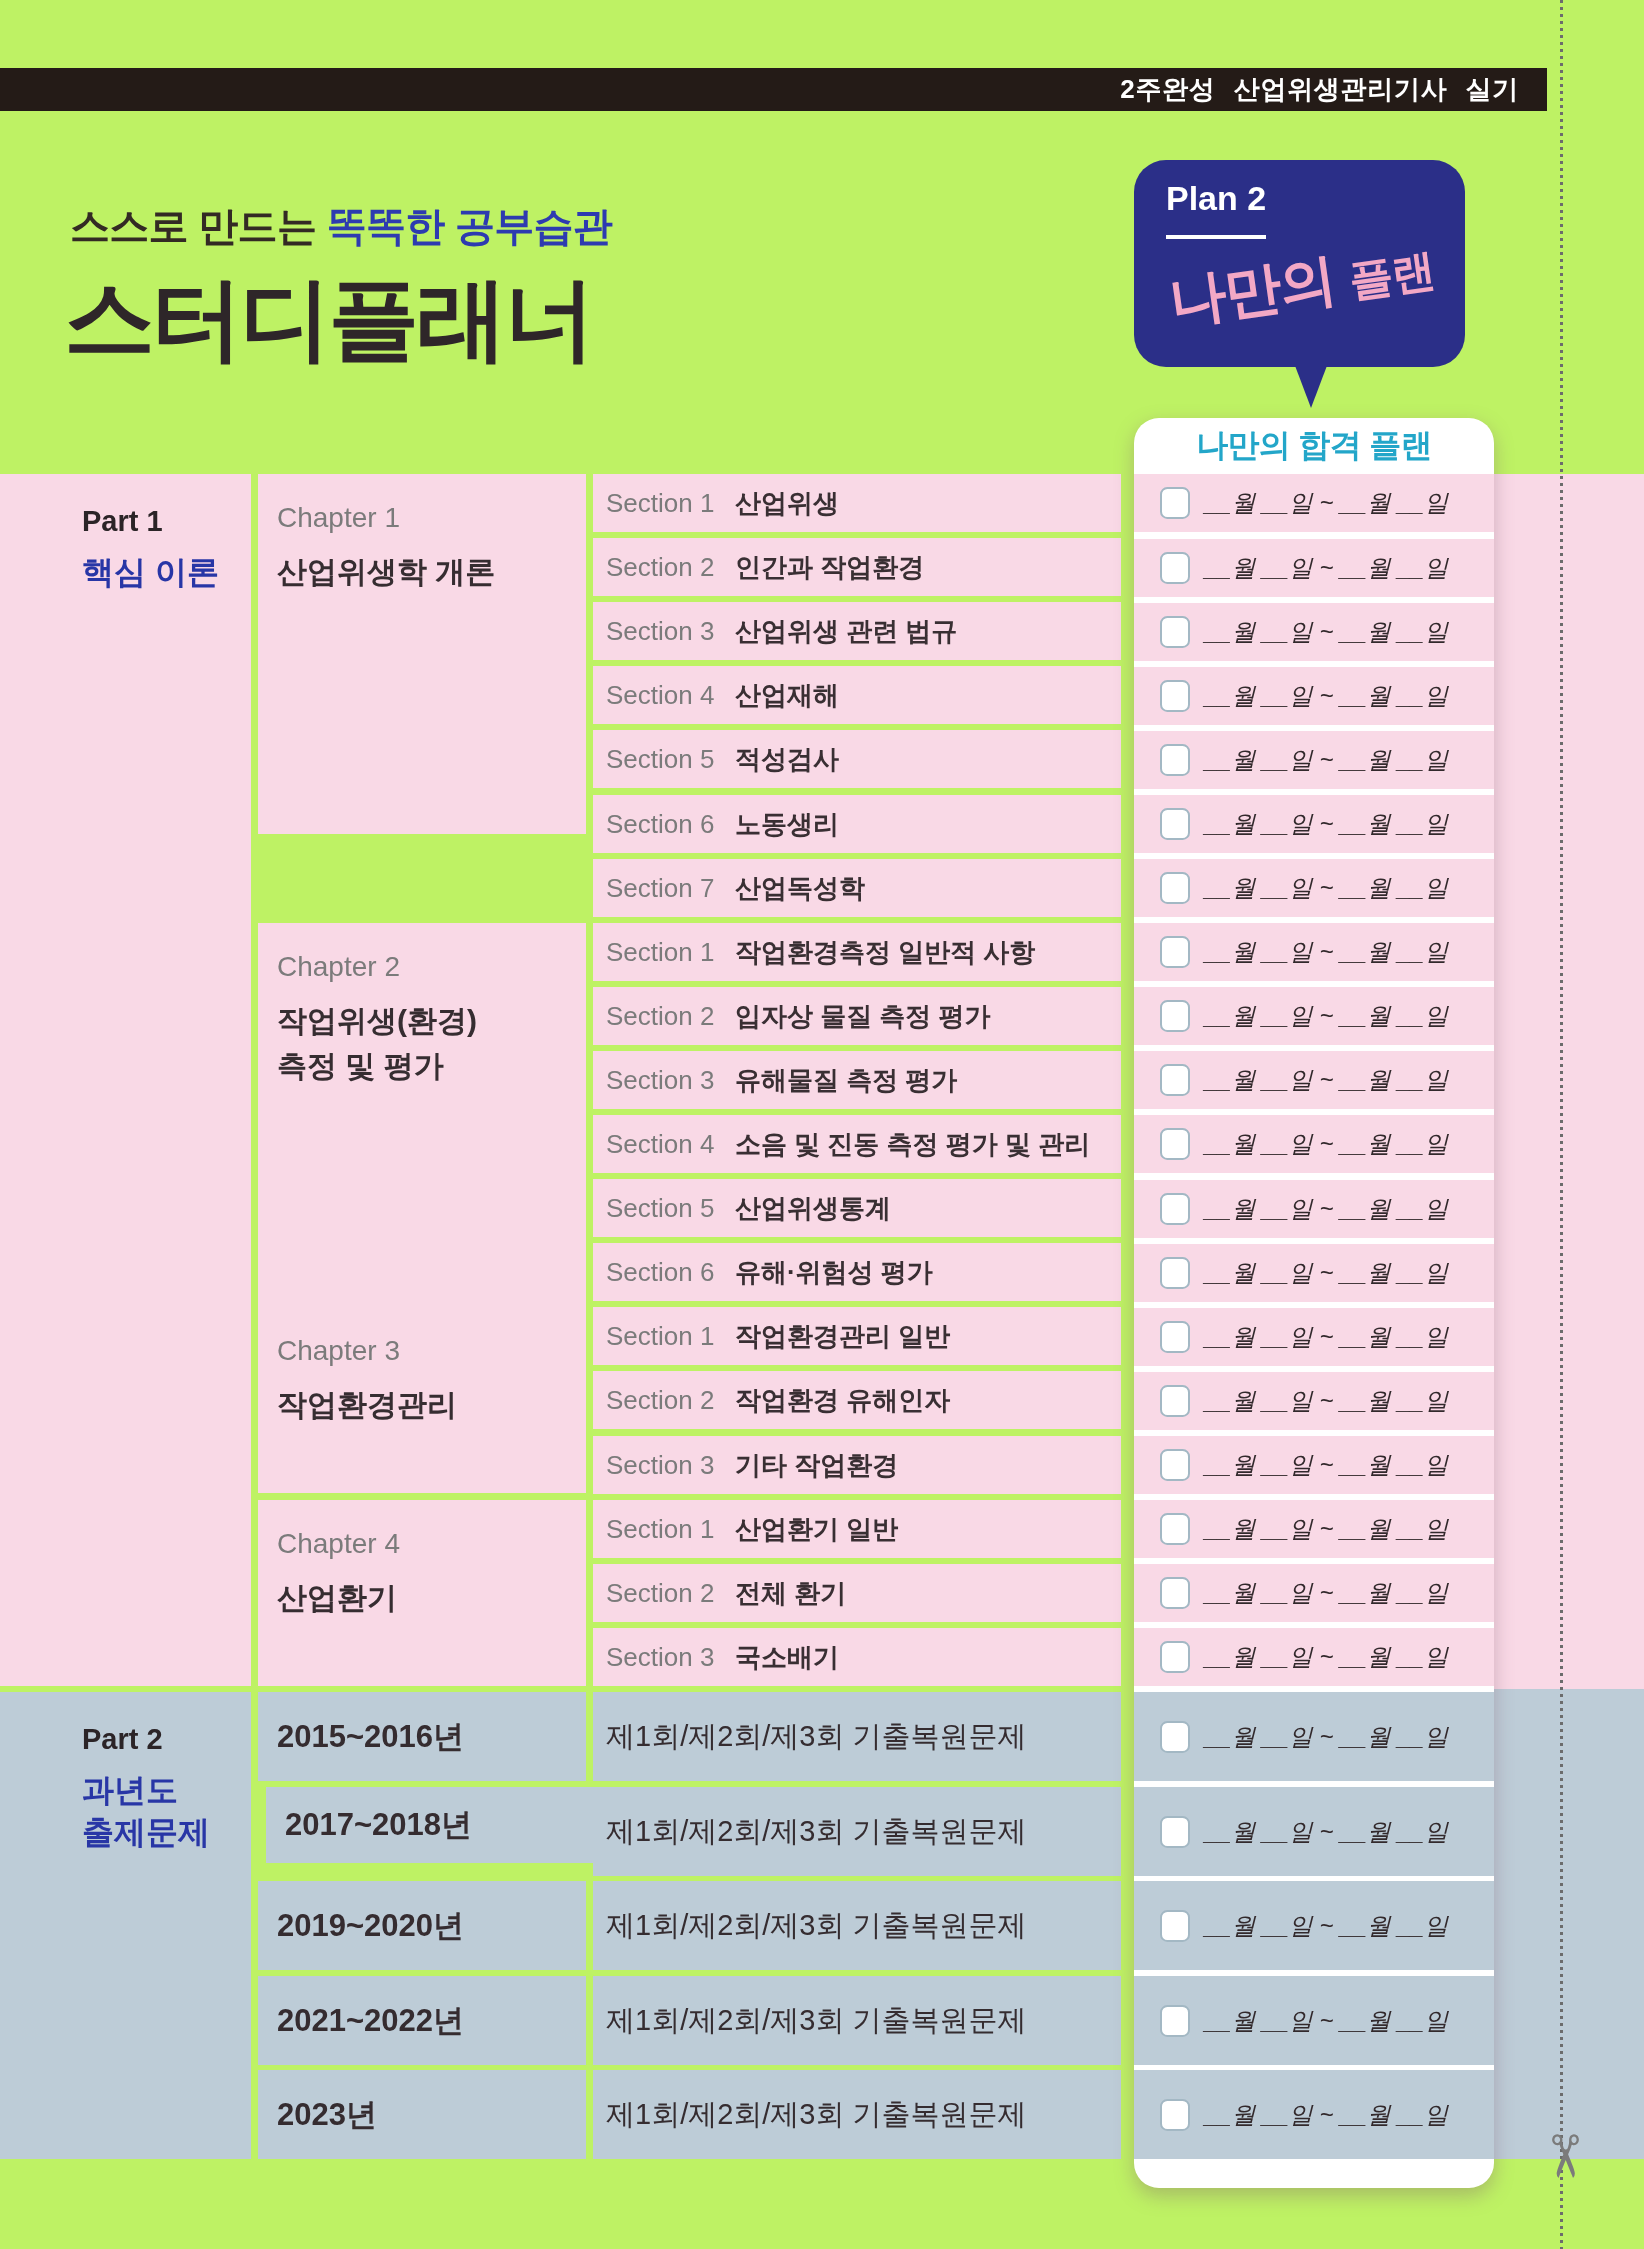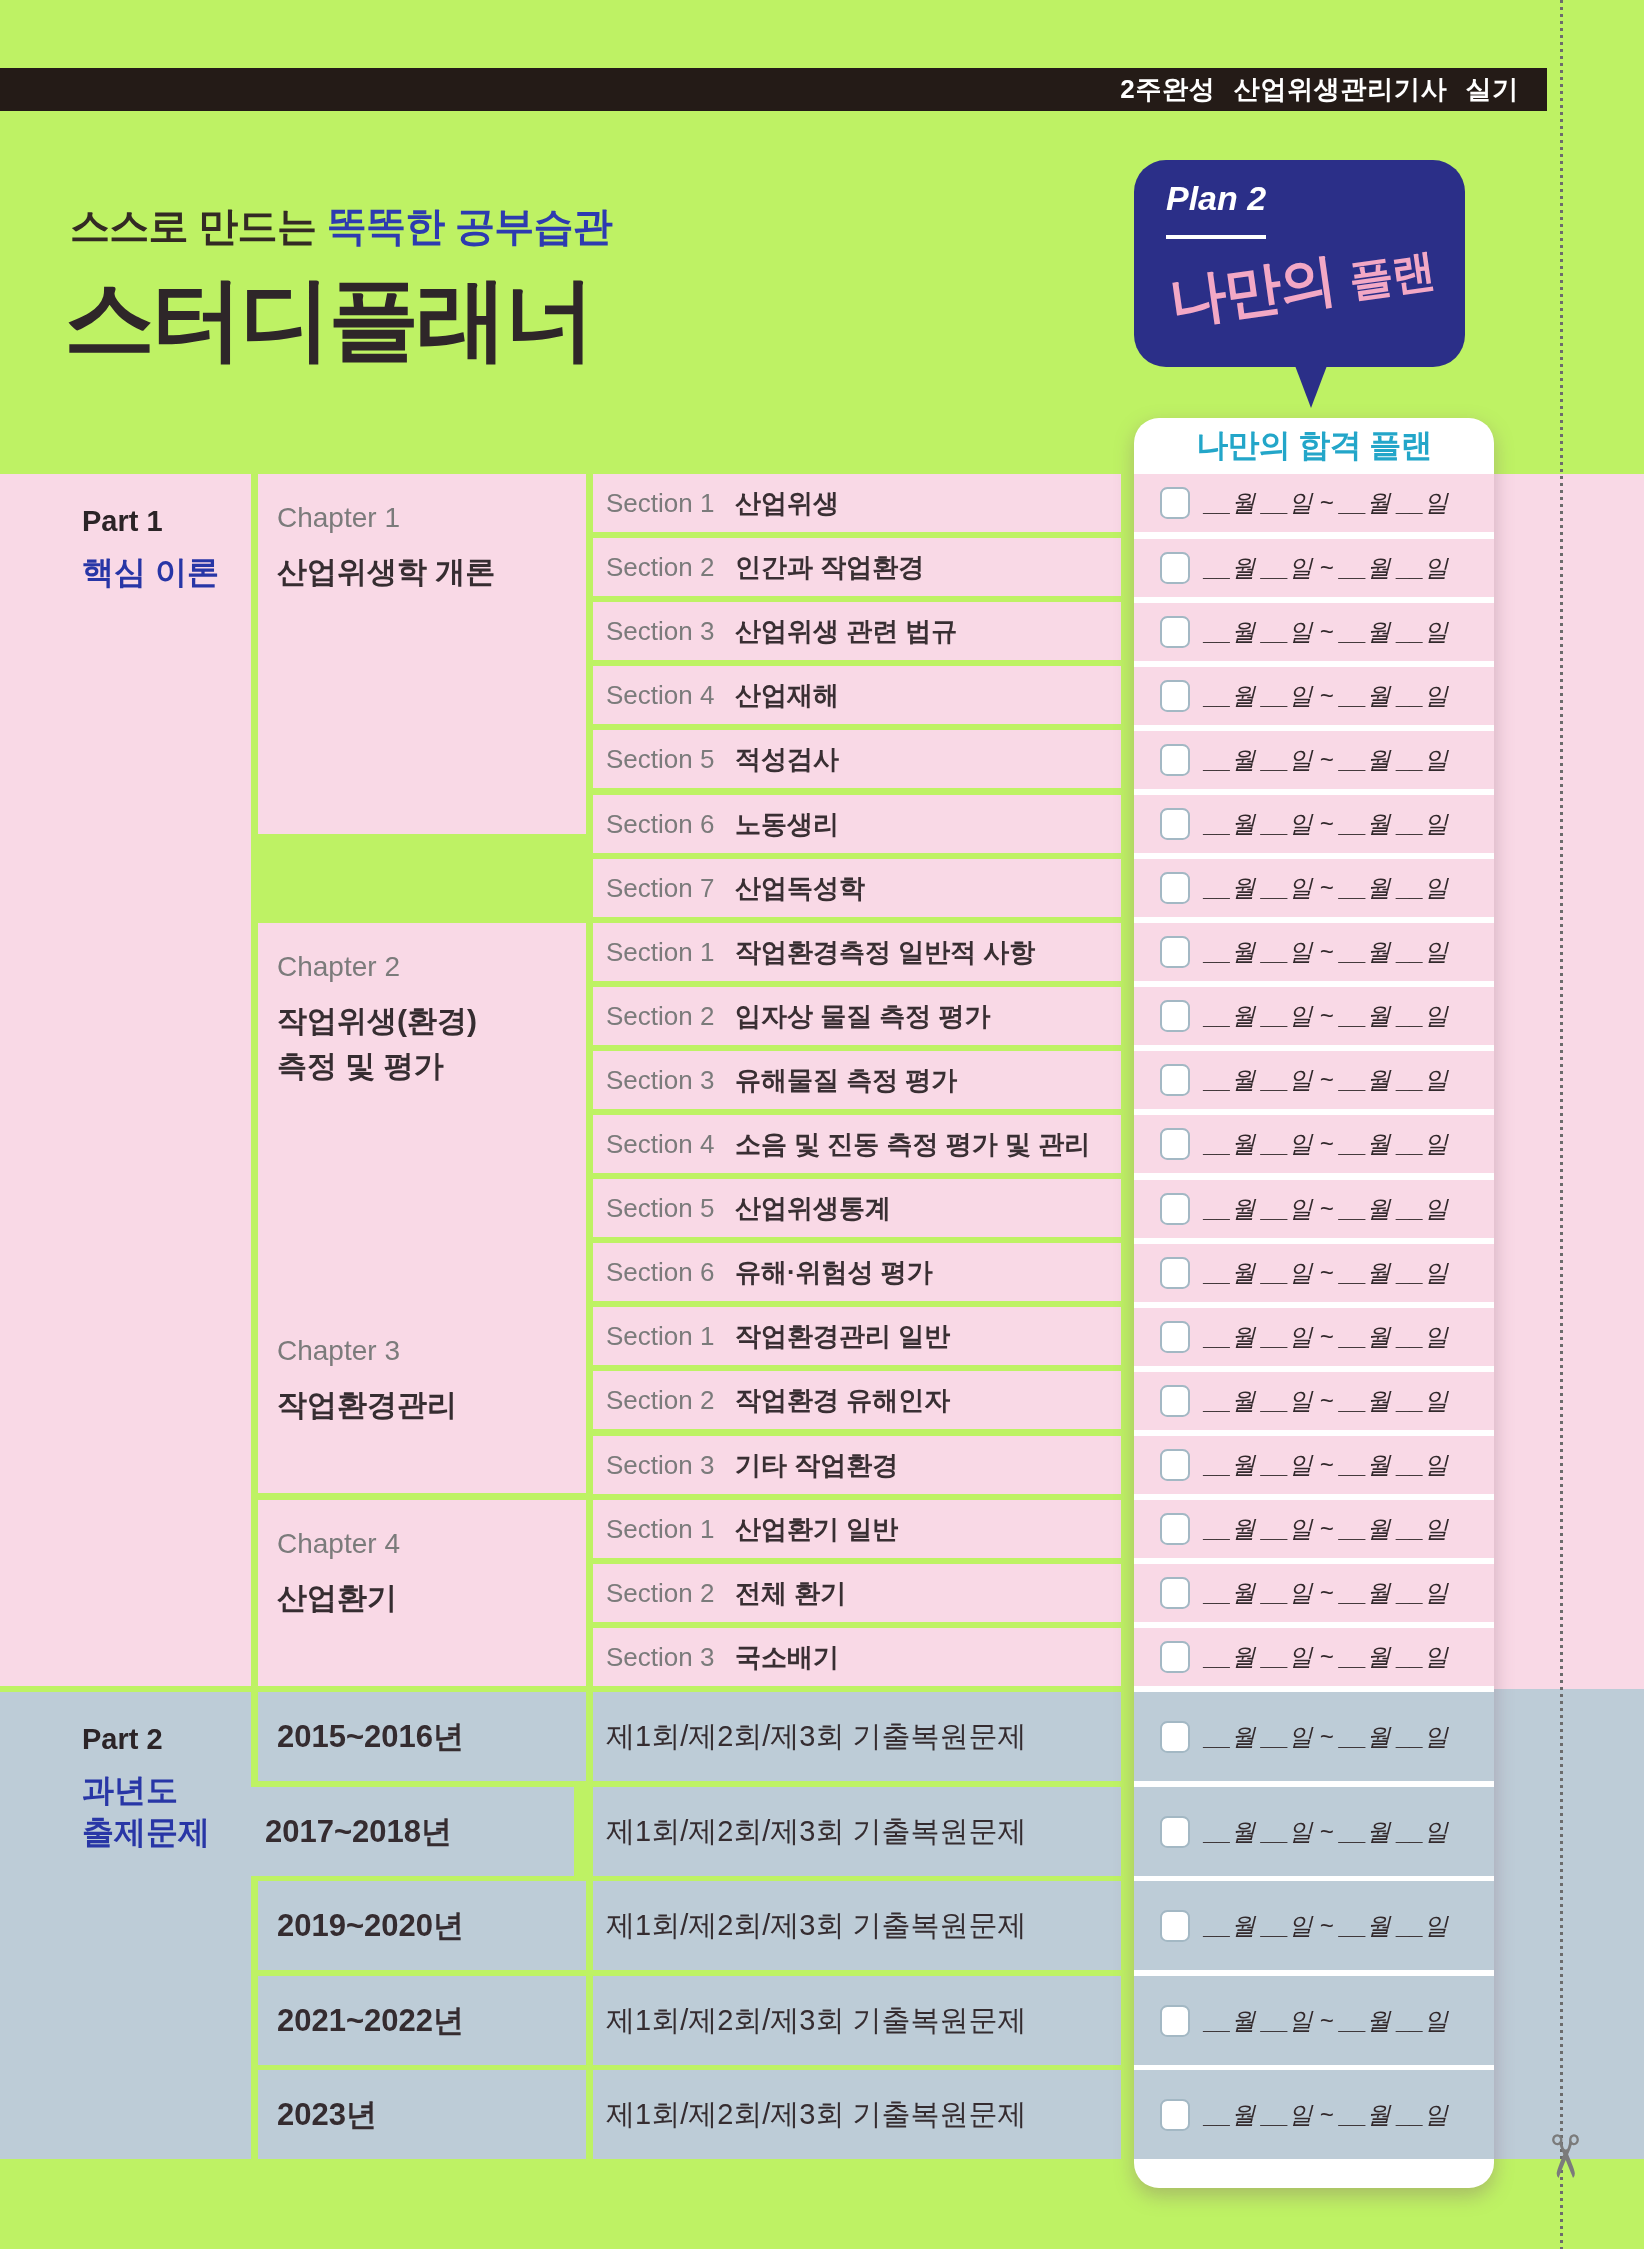--- a/index.html
+++ b/index.html
@@ -11,21 +11,21 @@
           display:flex;align-items:center;justify-content:flex-end;}
   #topbar .bar-text{color:#ffffff;font-size:26px;font-weight:700;padding-right:28px;word-spacing:10.3px;letter-spacing:0.7px;}
 
   
   #tagline{position:absolute;left:70px;top:199px;font-size:40px;font-weight:900;letter-spacing:-0.7px;color:#332a24;}
   #tagline .hl{color:#2d3bb0;}
   #main-title{position:absolute;left:64px;top:258px;font-size:91px;font-weight:900;letter-spacing:-2.9px;color:#2e2629;}
 
   
   #bubble{position:absolute;left:1134px;top:160px;width:331px;height:207px;background:#2b2f88;border-radius:32px;}
-  #bubble .plan-label{position:absolute;left:32px;top:19px;color:#ffffff;font-size:34px;font-weight:800;font-style:italic;}
+  #bubble .plan-label{position:absolute;left:32px;top:19px;color:#ffffff;font-size:34px;font-weight:800;}
   #bubble .plan-underline{position:absolute;left:32px;top:75px;width:100px;height:3.7px;background:#ffffff;}
   #bubble .bubble-name{position:absolute;left:20.5px;top:86px;width:293px;text-align:center;
        transform:rotate(-8deg);color:#f3a8c5;font-weight:900;font-size:57px;letter-spacing:-1.5px;white-space:nowrap;}
   #bubble .bubble-name .small{font-size:44px;}
   #bubble-tail{position:absolute;left:1294px;top:363px;width:0;height:0;
        border-left:17px solid transparent;border-right:17px solid transparent;border-top:45px solid #2b2f88;}
 
   
   .strip{position:absolute;left:1134px;width:510px;z-index:0;}
   #strip-pink{top:474px;height:1215px;background:#f9d9e6;}
@@ -196,21 +196,21 @@
       </div>
       <div class="blk bg-blue part-blk" style="left: 0px; top: 1692px; width: 251px; height: 467px;">
         <div class="part-label">Part 2</div>
         <div class="part-name">
           <div>과년도</div>
           <div>출제문제</div>
         </div>
       </div>
       <div class="blk bg-blue year-row" style="left: 258px; top: 1692px; width: 328px; height: 89px;">2015~2016년</div>
       <div class="blk bg-blue content-row" style="left: 593px; top: 1692px; width: 528px; height: 89px;">제1회/제2회/제3회 기출복원문제</div>
-      <div class="blk bg-blue year-row" style="left: 246px; top: 1787px; width: 328px; height: 89px;">2017~2018년</div>
+      <div class="blk bg-blue year-row" style="left: 266px; top: 1787px; width: 328px; height: 76px;">2017~2018년</div>
       <div class="blk bg-blue content-row" style="left: 593px; top: 1787px; width: 528px; height: 89px;">제1회/제2회/제3회 기출복원문제</div>
       <div class="blk bg-blue year-row" style="left: 258px; top: 1881px; width: 328px; height: 89px;">2019~2020년</div>
       <div class="blk bg-blue content-row" style="left: 593px; top: 1881px; width: 528px; height: 89px;">제1회/제2회/제3회 기출복원문제</div>
       <div class="blk bg-blue year-row" style="left: 258px; top: 1976px; width: 328px; height: 89px;">2021~2022년</div>
       <div class="blk bg-blue content-row" style="left: 593px; top: 1976px; width: 528px; height: 89px;">제1회/제2회/제3회 기출복원문제</div>
       <div class="blk bg-blue year-row" style="left: 258px; top: 2070px; width: 328px; height: 89px;">2023년</div>
       <div class="blk bg-blue content-row" style="left: 593px; top: 2070px; width: 528px; height: 89px;">제1회/제2회/제3회 기출복원문제</div>
     </div>
 
   <div id="panel">

